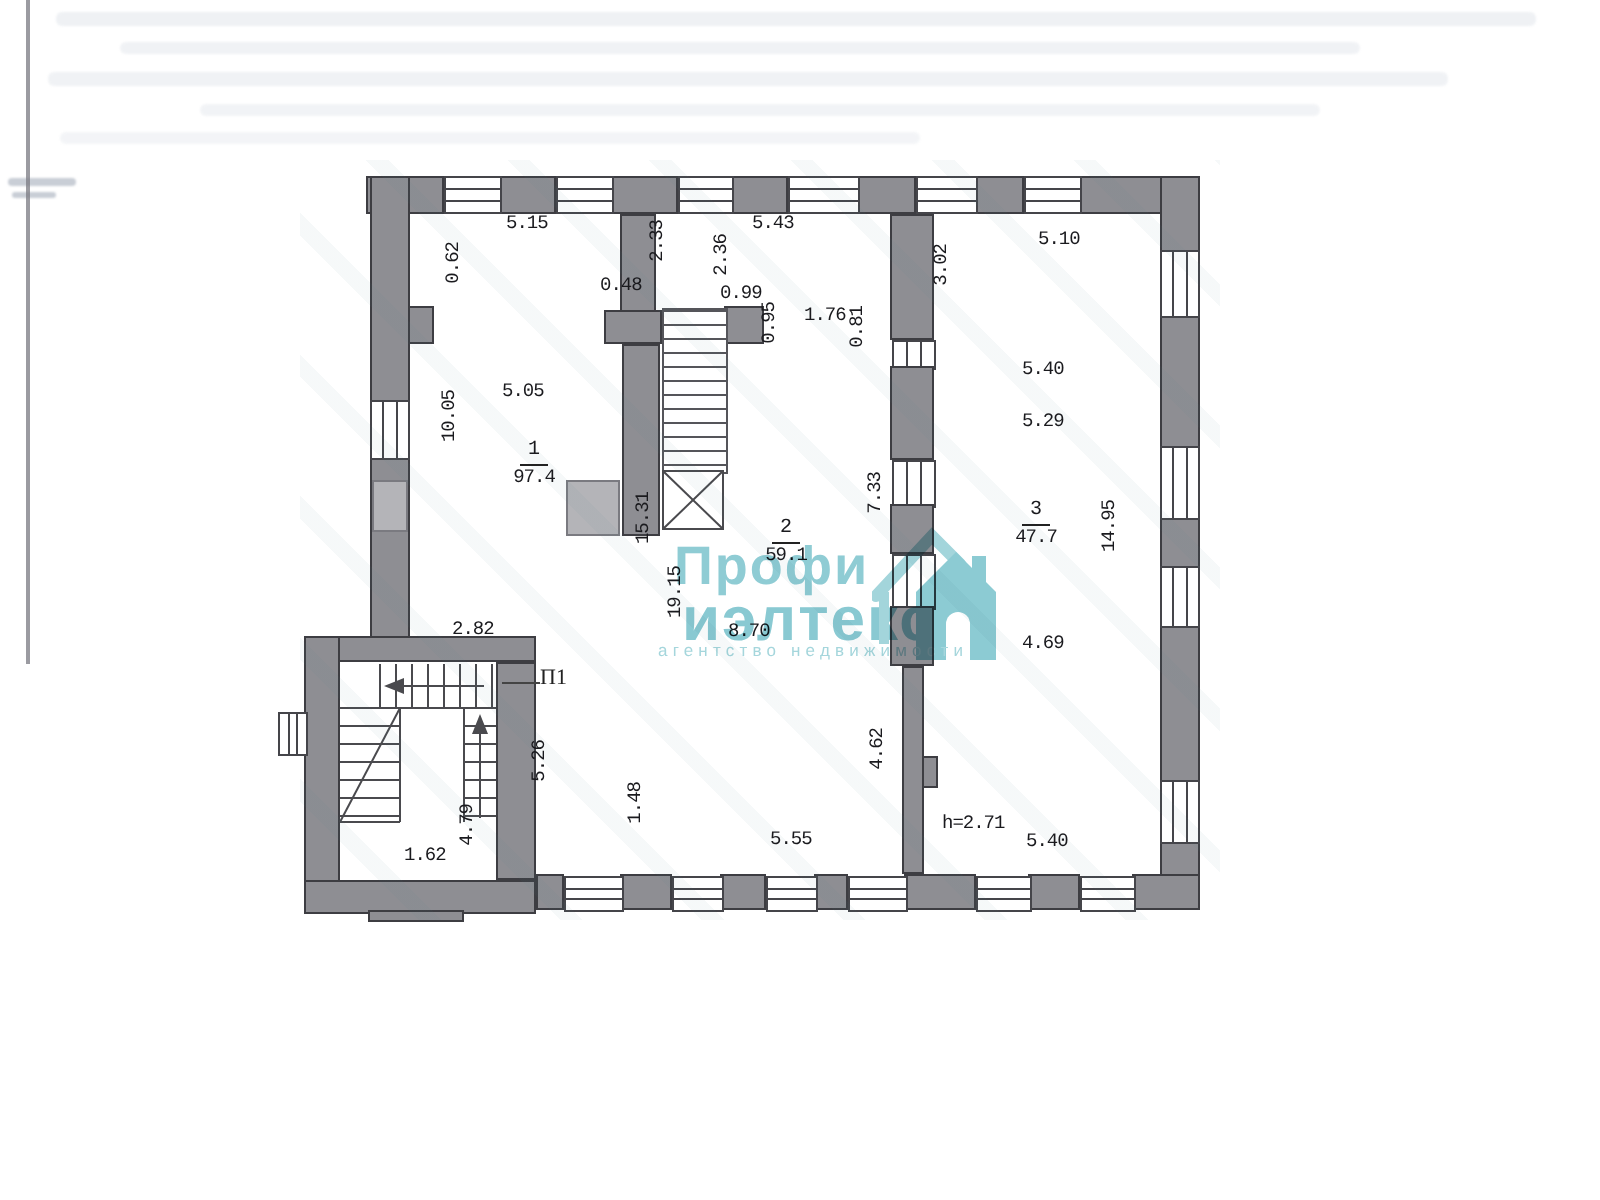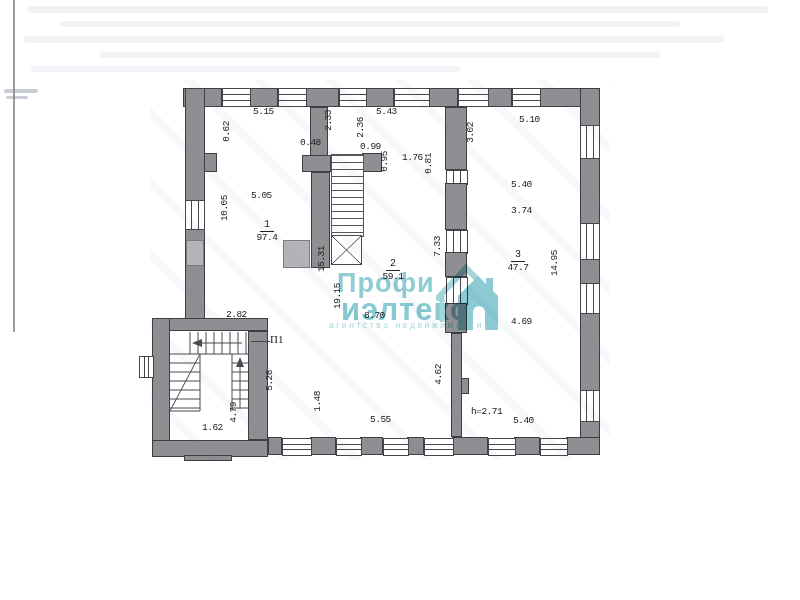--- a/index.html
+++ b/index.html
@@ -176,30 +176,30 @@
       <div class="dim vert" style="left: 356px; top: 117px;">2.36</div>
       <div class="dim vert" style="left: 380px; top: 151px;">0.95</div>
       <div class="dim vert" style="left: 424px; top: 153px;">0.81</div>
       <div class="dim vert" style="left: 466px; top: 122px;">3.02</div>
       <div class="dim vert" style="left: 220px; top: 195px;">10.05</div>
       <div class="dim vert" style="left: 317px; top: 246px;">15.31</div>
       <div class="dim vert" style="left: 333px; top: 283px;">19.15</div>
       <div class="dim vert" style="left: 550px; top: 250px;">14.95</div>
       <div class="dim vert" style="left: 433px; top: 236px;">7.33</div>
       <div class="dim" style="left: 511px; top: 180px;">5.40</div>
-      <div class="dim" style="left: 511px; top: 206px;">3.74</div>
+      <div class="dim" style="left: 511px; top: 206px;">5.29</div>
       <div class="dim" style="left: 511px; top: 317px;">4.69</div>
       <div class="dim" style="left: 226px; top: 310px;">2.82</div>
       <div class="dim" style="left: 364px; top: 311px;">8.70</div>
       <div class="dim vert" style="left: 434px; top: 364px;">4.62</div>
       <div class="dim vert" style="left: 313px; top: 391px;">1.48</div>
       <div class="dim vert" style="left: 265px; top: 370px;">5.26</div>
       <div class="dim vert" style="left: 229px; top: 402px;">4.79</div>
       <div class="dim" style="left: 202px; top: 423px;">1.62</div>
-      <div class="dim" style="left: 370px; top: 415px;">5.55</div>
+      <div class="dim" style="left: 385px; top: 415px;">5.55</div>
       <div class="dim" style="left: 471px; top: 407px;">h=2.71</div>
       <div class="dim" style="left: 513px; top: 416px;">5.40</div>
     </div>
 
   <div>
       <div class="room-label" style="left: 250px; top: 214px;"><div class="num">1</div><div class="area">97.4</div></div>
       <div class="room-label" style="left: 376px; top: 253px;"><div class="num">2</div><div class="area">59.1</div></div>
       <div class="room-label" style="left: 501px; top: 244px;"><div class="num">3</div><div class="area">47.7</div></div>
     </div>
 

